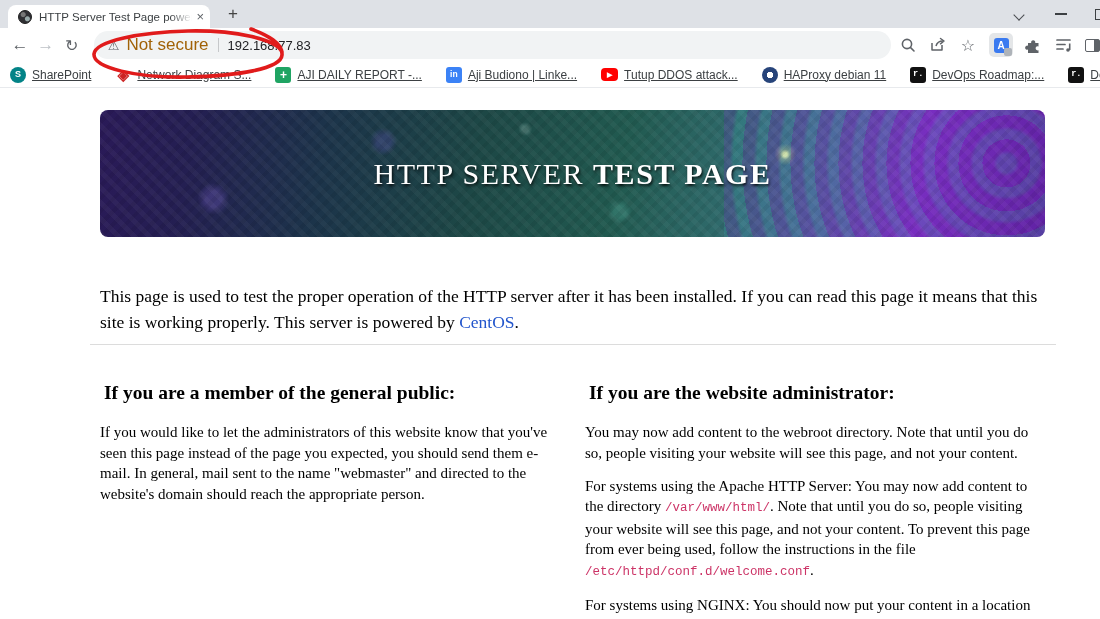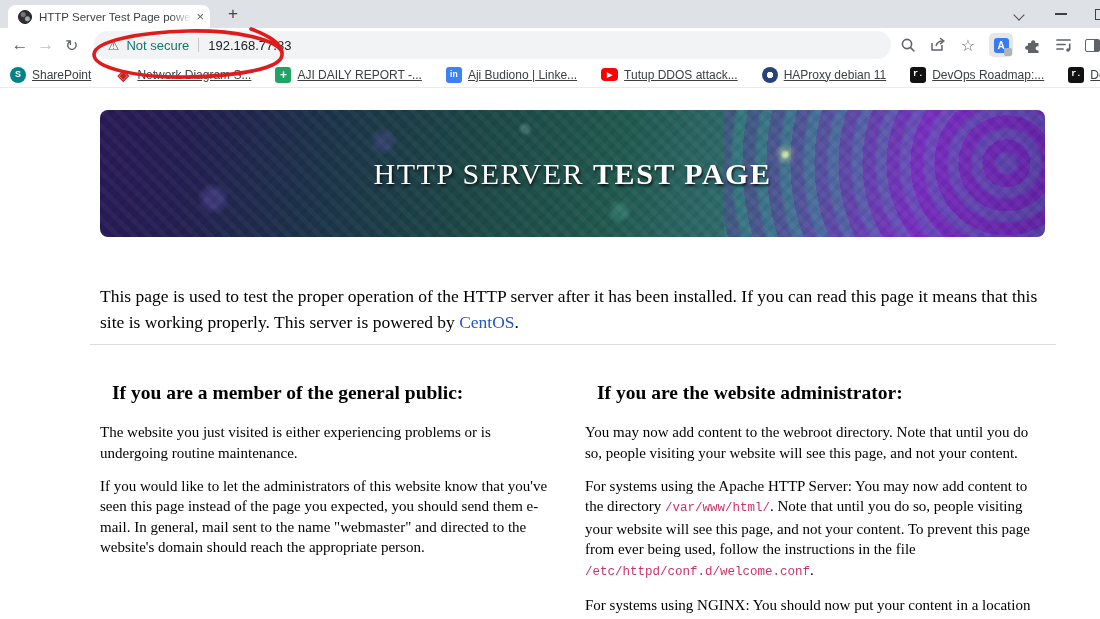--- a/index.html
+++ b/index.html
@@ -33,21 +33,21 @@
 
   
   .toolbar { height:34px; background:#fff; display:flex; align-items:center; position:relative; }
   .navbtn { width:26px; text-align:center; font-size:17px; color:#5f6368; }
   .navbtn.back { margin-left:7px; }
   .navbtn.disabled { color:#bdc1c6; }
   .navbtn.reload { font-size:16px; }
   .omnibox { height:28px; width:800px; margin-left:9px; background:#f1f3f4; border-radius:14px;
          display:flex; align-items:center; padding:0 14px; }
   .warn-ic { font-size:13px; color:#5f6368; margin-right:7px; line-height:1; }
-  .sec-label { font-size:13px; color:#0f766e; }
+  .sec-label { font-size:17px; color:#a16207; }
   .omni-divider { width:1px; height:14px; background:#c6c8ca; margin:0 9px; }
   .omni-url { font-size:13px; color:#202124; }
   .tb-right { display:flex; align-items:center; margin-left:8px; gap:12px; }
   .ic { width:18px; height:18px; display:flex; align-items:center; justify-content:center; }
   .star-ic { font-size:16px; color:#5f6368; }
   .translate-wrap { width:24px; height:24px; background:#e4e6e8; border-radius:5px;
          display:flex; align-items:center; justify-content:center; }
   .translate-ic { width:15px; height:15px; background:#3a7af0; border-radius:3px; color:#fff;
          font-size:10px; font-weight:bold; text-align:center; line-height:15px; position:relative; }
   .translate-ic::after { content:""; position:absolute; right:-3px; bottom:-3px; width:8px; height:8px;
@@ -96,21 +96,21 @@
          background:repeating-linear-gradient(45deg, rgba(255,255,255,0.035) 0 5px, transparent 5px 11px),
                     repeating-linear-gradient(-45deg, rgba(0,0,0,0.06) 0 4px, transparent 4px 9px); }
   .banner-title { position:relative; z-index:2; color:#fff; font-size:30px; letter-spacing:1.5px;
          text-shadow:1px 2px 3px rgba(0,0,0,0.85); white-space:nowrap; }
   .banner-title .bold { font-weight:bold; }
   .intro { position:absolute; left:100px; top:178px; width:942px; font-size:17.5px; line-height:25.5px;margin-top:18px; }
   .rule { position:absolute; left:90px; top:256px; width:966px; height:0; border-top:1px solid #dcdcdc; }
   .columns { position:absolute; left:100px; top:286px; width:940px; display:flex; gap:27px; }
   .col { width:458px; }
   .col.right { width:455px; }
-  .col h2 { font-size:19.5px; font-weight:bold; margin:8px 0 18px 12px; }
+  .col h2 { font-size:19.5px; font-weight:bold; margin:8px 0 18px 4px; }
   .col p { font-size:15px; line-height:20.5px; margin-bottom:12.5px; }
   .seg-code { font-family:"Liberation Mono", monospace; font-size:12.5px; color:var(--code,#cc3366); }
   .seg-bold { font-weight:bold; }
   a.seg-link { color:var(--link,#2255cc); text-decoration:none; }
 </style>
 </head>
 <body>
 
 <div class="browser">
 
@@ -223,21 +223,20 @@
       </div>
     </div>
 
     <p class="intro"><span class="seg-text">This page is used to test the proper operation of the HTTP server after it has been installed. If you can read this page it means that this site is working properly. This server is powered by </span><a class="seg-link" href="#">CentOS</a><span class="seg-text">.</span></p>
 
     <div class="rule"></div>
 
     <div class="columns">
       <div class="col left">
         <h2>If you are a member of the general public:</h2>
-        <p>The website you just visited is either experiencing problems or is undergoing routine maintenance.</p>
         <p>If you would like to let the administrators of this website know that you've seen this page instead of the page you expected, you should send them e-mail. In general, mail sent to the name "webmaster" and directed to the website's domain should reach the appropriate person.</p>
       </div>
       <div class="col right">
         <h2>If you are the website administrator:</h2>
         <p>You may now add content to the webroot directory. Note that until you do so, people visiting your website will see this page, and not your content.</p>
         <p><span class="seg-text">For systems using the Apache HTTP Server: You may now add content to the directory </span><span class="seg-code">/var/www/html/</span><span class="seg-text">. Note that until you do so, people visiting your website will see this page, and not your content. To prevent this page from ever being used, follow the instructions in the file </span><span class="seg-code">/etc/httpd/conf.d/welcome.conf</span><span class="seg-text">.</span></p>
         <p><span class="seg-text">For systems using NGINX: You should now put your content in a location of your choice and edit the </span><span class="seg-text"> configuration directive in the </span><span class="seg-bold">nginx</span></p>
       </div>
     </div>
   </div>

